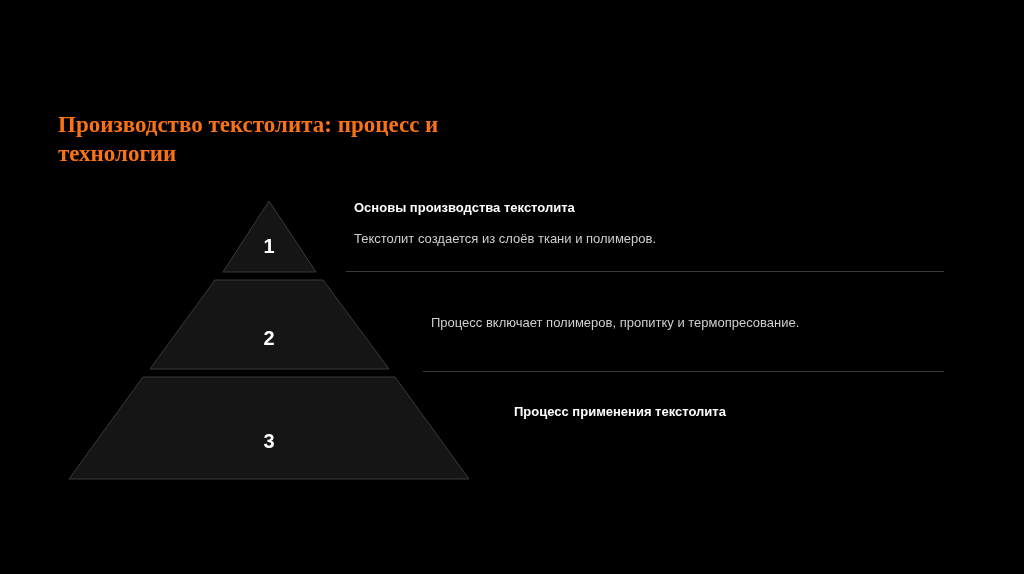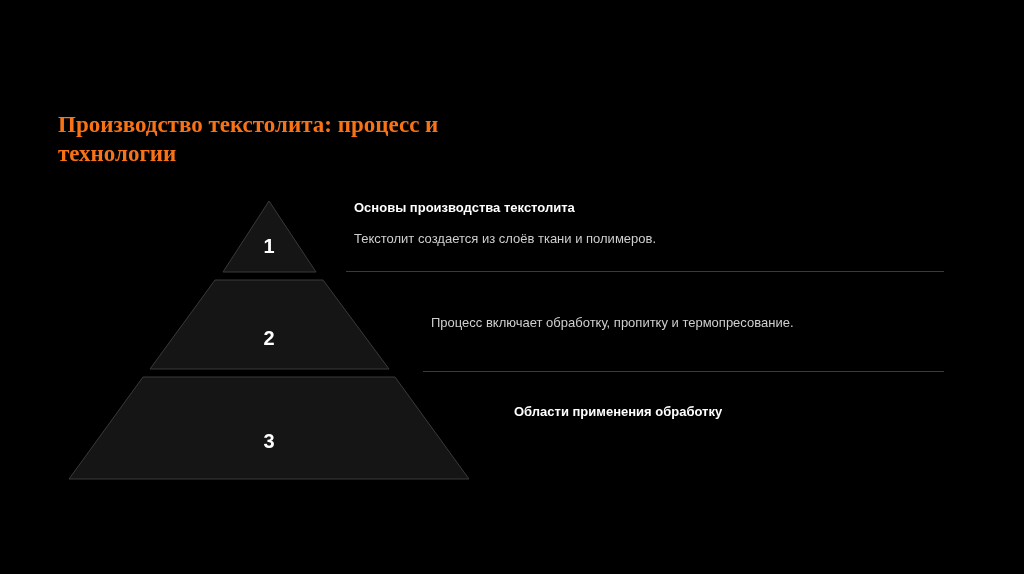--- a/index.html
+++ b/index.html
@@ -26,19 +26,19 @@
   <text class="num" x="269" y="448" text-anchor="middle">3</text>
 </svg>
 
 <div class="block" style="left:354px; top:200px; width:560px;">
   <div class="h">Основы производства текстолита</div>
   <div class="d">Текстолит создается из слоёв ткани и полимеров.</div>
 </div>
 <div class="sep" style="left:346px; top:271px; width:598px;"></div>
 
 <div class="block" style="left:431px; top:300px; width:500px;">
-  <div class="d">Процесс включает обработку, пропитку и термопресование.</div>
+  <div class="d">Процесс включает полимеров, пропитку и термопресование.</div>
 </div>
 <div class="sep" style="left:423px; top:371px; width:521px;"></div>
 
 <div class="block" style="left:514px; top:404px; width:340px;">
-  <div class="h">Области применения обработку</div>
+  <div class="h">Процесс применения текстолита</div>
 </div>
 
 </body></html>

